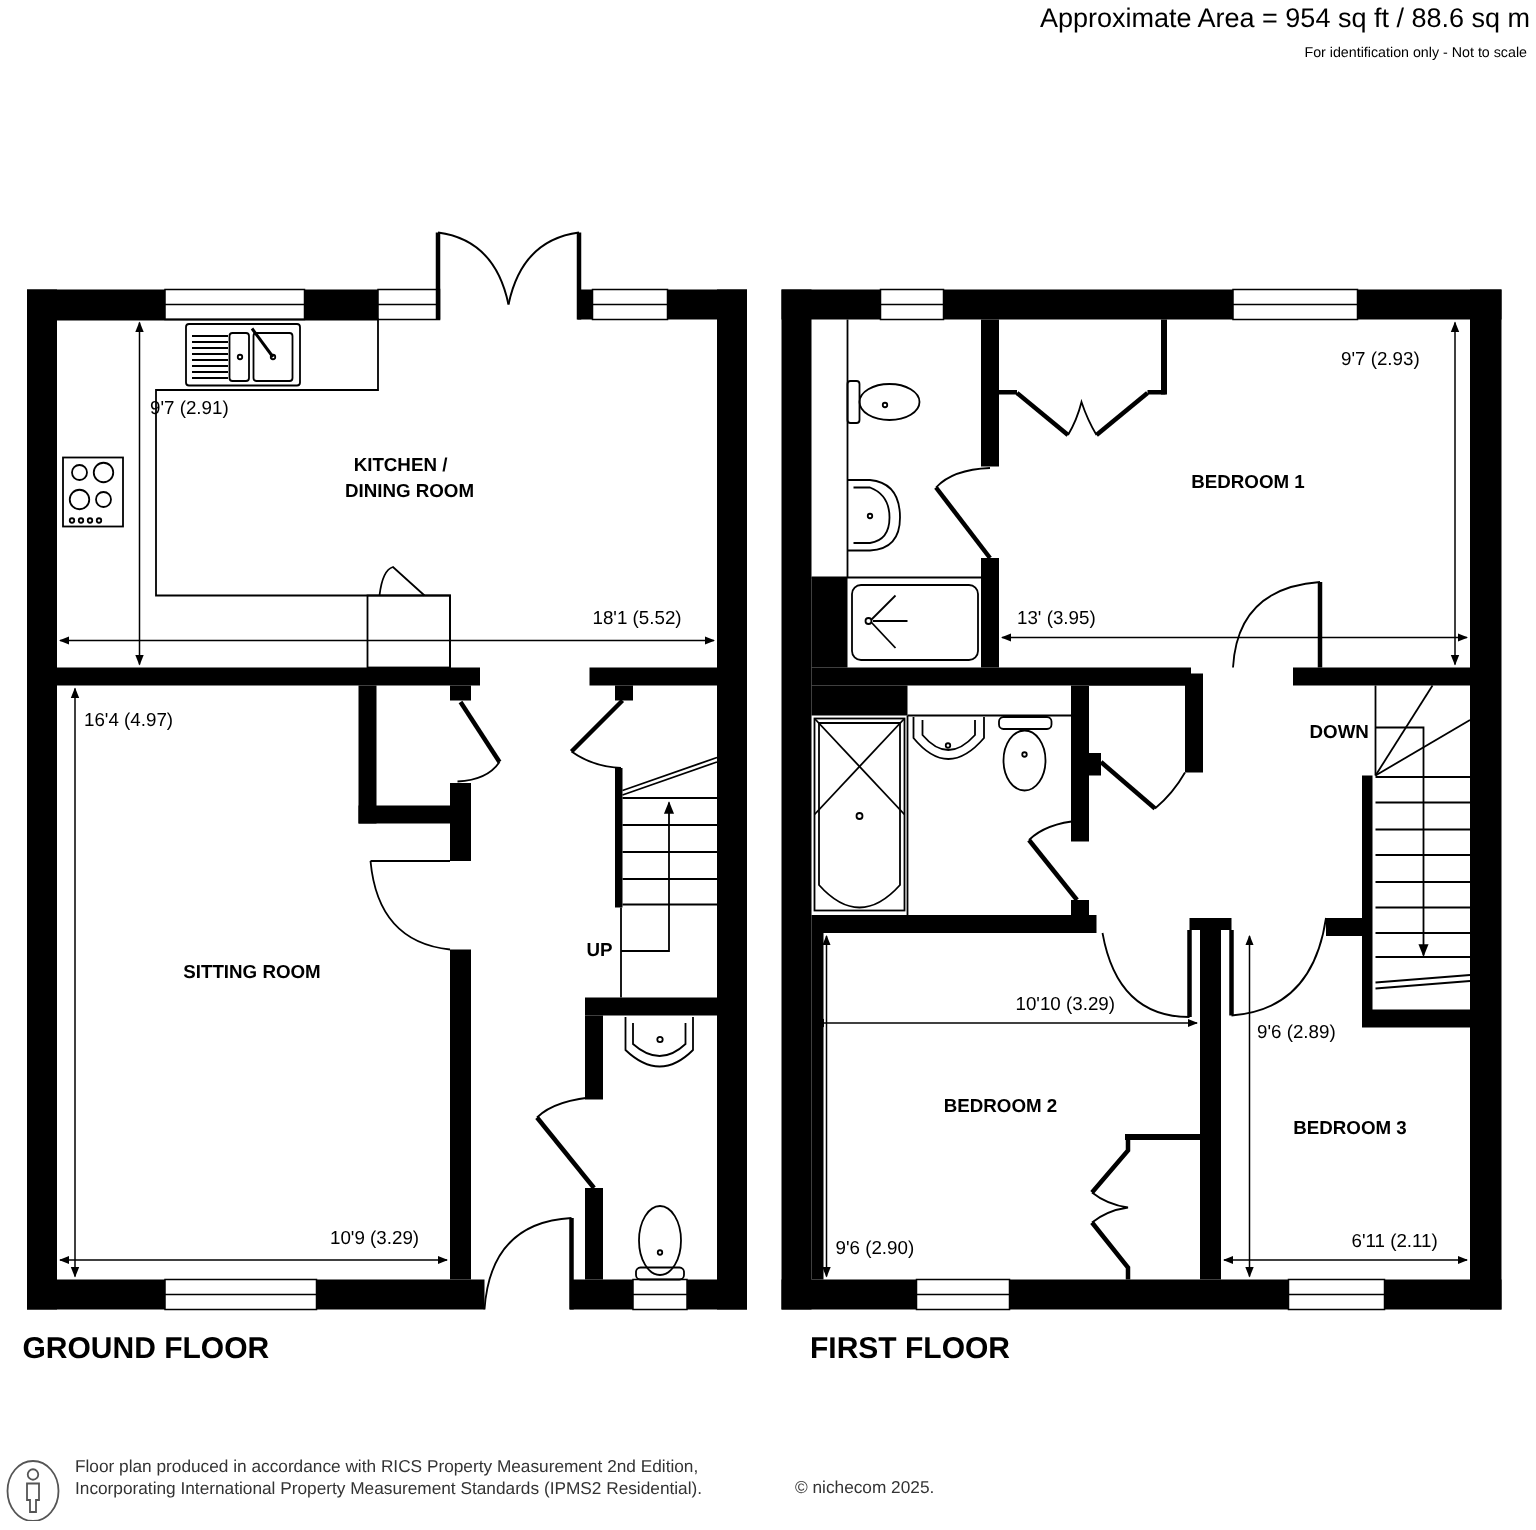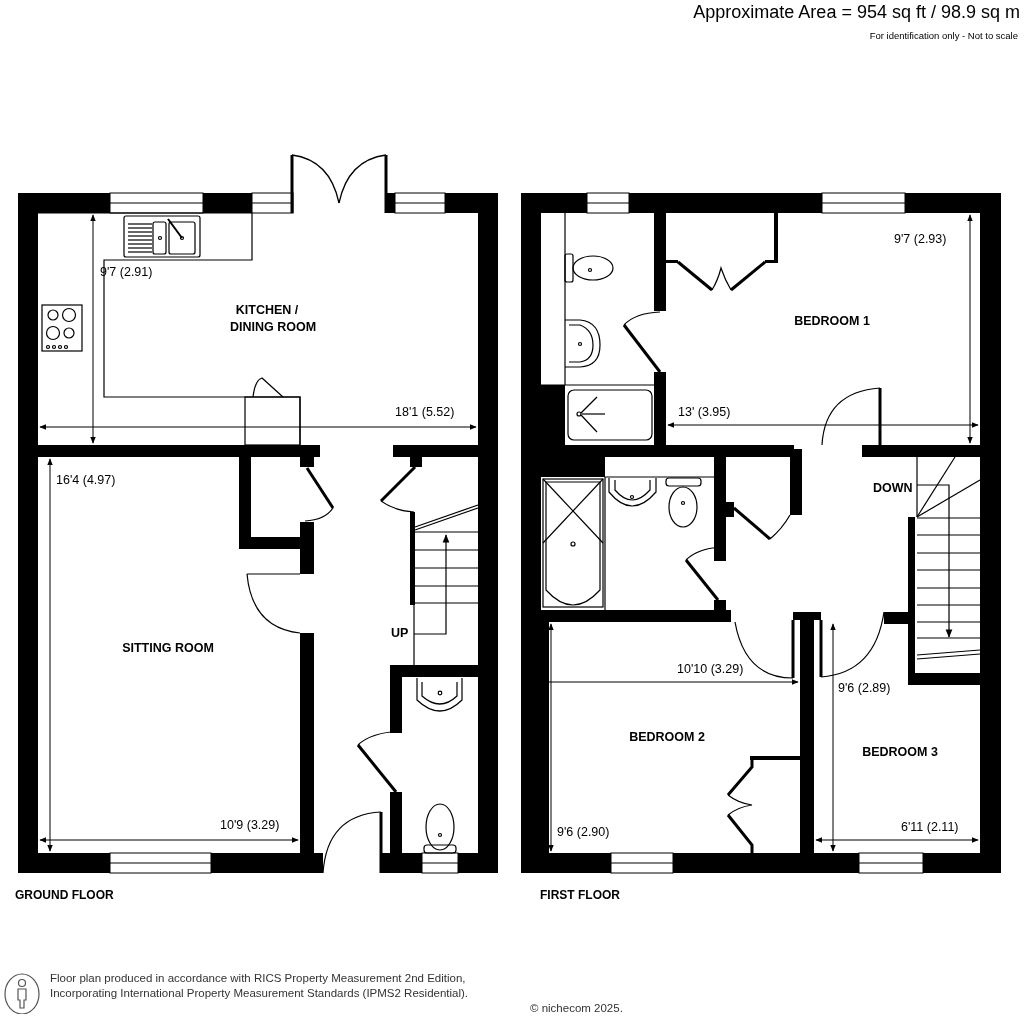--- a/index.html
+++ b/index.html
@@ -1,32 +1,32 @@
 <!DOCTYPE html>
 <html><head>
 <meta charset="utf-8">
 <style>
   html, body { margin: 0; padding: 0; background: #ffffff; }
   body { width: 1024px; height: 1020px; position: relative; overflow: hidden; font-family: "Liberation Sans", sans-serif; color: #000; }
   .area-title { position: absolute; right: 4px; top: 2px; font-size: 18px; white-space: nowrap; }
   .area-note { position: absolute; right: 6px; top: 30px; font-size: 9.5px; white-space: nowrap; padding-left: 16px; }
   svg.plan { position: absolute; left: 0; top: 0; }
-  .floor-label { position: absolute; top: 888px; font-size: 12px; font-weight: bold; white-space: nowrap; }
+  .floor-label { position: absolute; top: 888px; font-size: 20px; font-weight: bold; white-space: nowrap; }
   .room { font-family: "Liberation Sans", sans-serif; font-weight: bold; font-size: 12.5px; }
   .dim { font-family: "Liberation Sans", sans-serif; font-size: 12.5px; }
   .footer { position: absolute; left: 0; top: 968px; width: 828px; height: 52px; }
   .footer-icon { position: absolute; left: 2px; top: 2px; width: 44px; height: 44px; }
   .footer-text { position: absolute; left: 50px; top: 3px; font-size: 11.5px; line-height: 15px; color: #333; }
   .footer-line { display: block; white-space: nowrap; }
-  .copyright { position: absolute; left: 530px; top: 18px; font-size: 11.5px; color: #333; white-space: nowrap; margin-top: 16px; }
+  .copyright { position: absolute; left: 530px; top: 18px; font-size: 11.5px; color: #333; white-space: nowrap; }
 </style>
 </head>
 <body>
 
-<div class="area-title">Approximate Area = 954 sq ft / 98.9 sq m</div>
+<div class="area-title">Approximate Area = 954 sq ft / 88.6 sq m</div>
 <div class="area-note">For identification only - Not to scale</div>
 
 <svg class="plan" width="1024" height="1020" viewBox="0 0 1024 1020">
   <defs>
     <marker id="arr" viewBox="0 0 10 10" refX="9" refY="5" markerWidth="7" markerHeight="7" orient="auto-start-reverse">
       <path d="M0,1 L10,5 L0,9 z" fill="#000"></path>
     </marker>
   </defs>
 
   <g>

